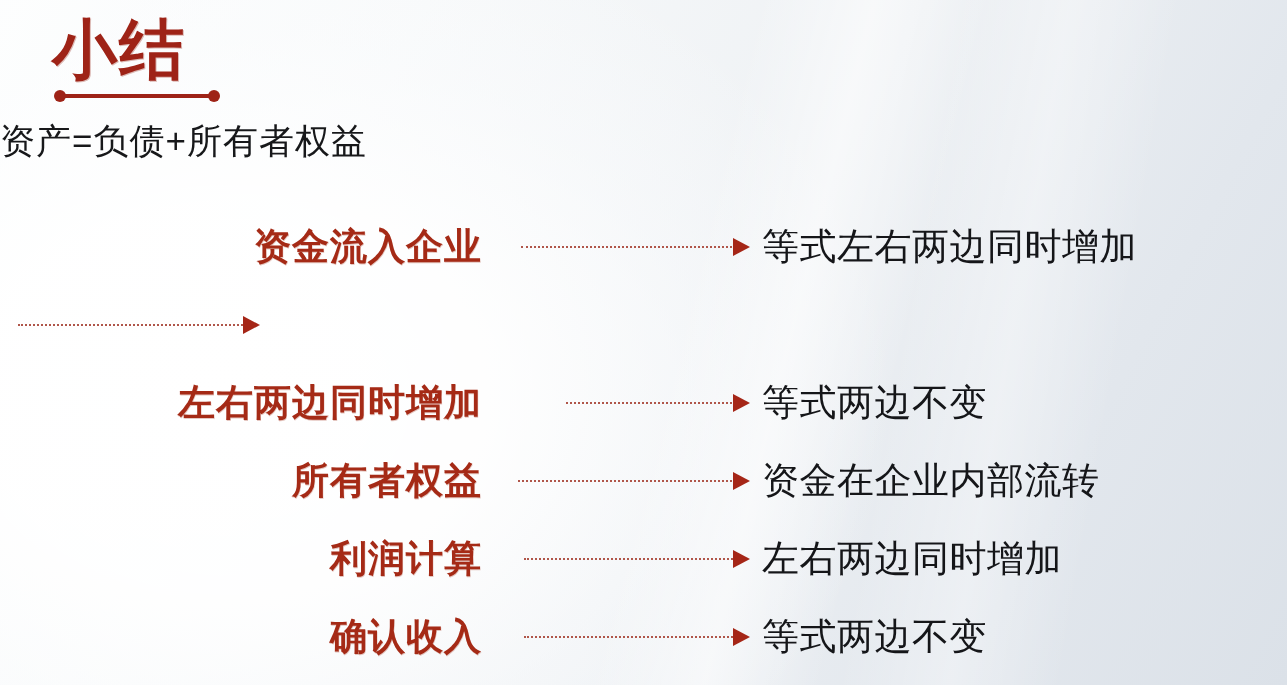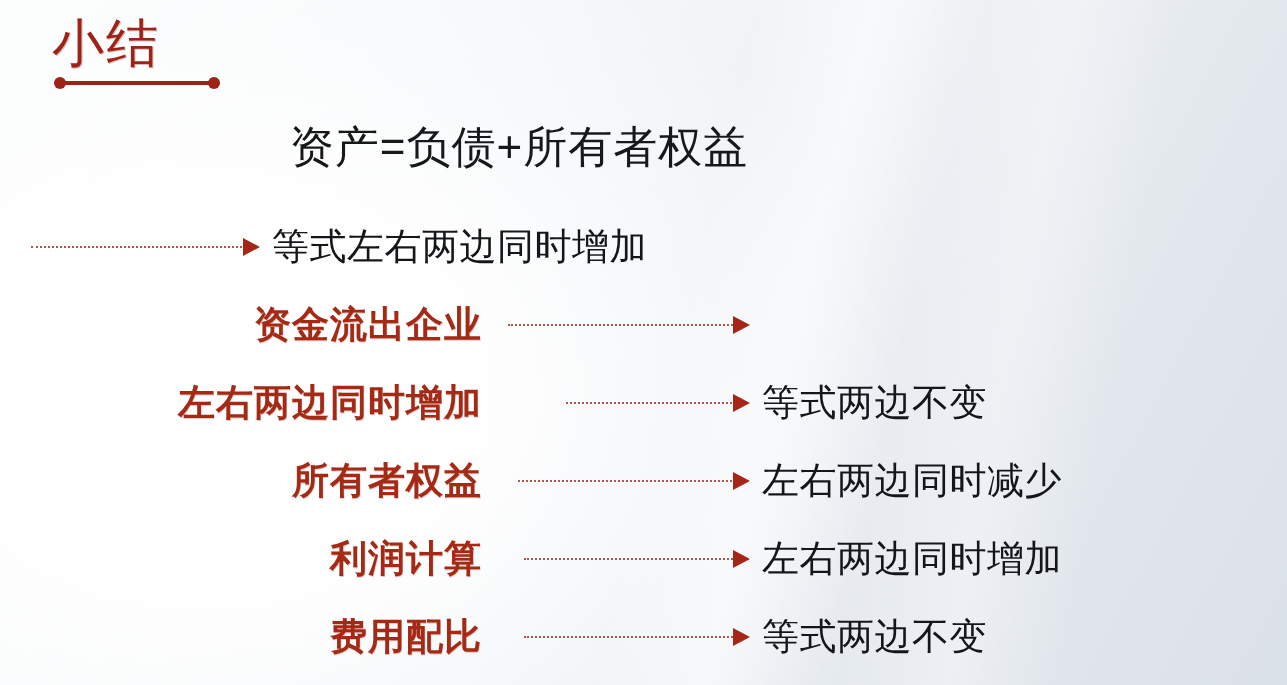--- a/index.html
+++ b/index.html
@@ -42,23 +42,23 @@
     height: 100%;
   }
 
   
   .title-block {
     position: absolute;
     left: 52px;
     top: 16px;
   }
   .title-text {
-    font-size: 52px;
+    font-size: 65px;
     line-height: 1.05;
-    font-weight: 400;
+    font-weight: 700;
     color: #9e2317;
     letter-spacing: 2px;
     text-shadow: 1px 1px 0 rgba(160,60,45,0.35);
     white-space: nowrap;
   }
   .title-rule {
     position: relative;
     margin-top: 6px;
     margin-left: 2px;
     width: 166px;
@@ -83,22 +83,21 @@
   }
   .title-rule .rule-dot.left  { left: 0; }
   .title-rule .rule-dot.right { right: 0; }
 
   
   .equation {
     position: absolute;
     left: 0;
     top: 118px;
     width: 1038px;
-    text-align: center;
-    font-size: 44px;
+    font-size: 35px;
     font-weight: 400;
     color: #17181a;
     letter-spacing: 1px;
     white-space: nowrap;
   }
 
   
   .rows {
     position: absolute;
     left: 0;
@@ -182,29 +181,29 @@
         <span class="rule-line"></span>
         <span class="rule-dot right"></span>
       </div>
     </div>
 
     <div class="equation">资产=负债+所有者权益</div>
 
     <div class="rows">
 
       <div class="row row-1">
+        <div class="row-left">资金流入企业</div>
         <div class="row-arrow">
           <span class="dots"></span>
           <span class="head"></span>
         </div>
         <div class="row-right">等式左右两边同时增加</div>
       </div>
 
       <div class="row row-2">
-        <div class="row-left">资金流出企业</div>
         <div class="row-arrow">
           <span class="dots"></span>
           <span class="head"></span>
         </div>
       </div>
 
       <div class="row row-3">
         <div class="row-left">左右两边同时增加</div>
         <div class="row-arrow">
           <span class="dots"></span>
@@ -212,34 +211,34 @@
         </div>
         <div class="row-right">等式两边不变</div>
       </div>
 
       <div class="row row-4">
         <div class="row-left">所有者权益</div>
         <div class="row-arrow">
           <span class="dots"></span>
           <span class="head"></span>
         </div>
-        <div class="row-right">左右两边同时减少</div>
+        <div class="row-right">资金在企业内部流转</div>
       </div>
 
       <div class="row row-5">
         <div class="row-left">利润计算</div>
         <div class="row-arrow">
           <span class="dots"></span>
           <span class="head"></span>
         </div>
         <div class="row-right">左右两边同时增加</div>
       </div>
 
       <div class="row row-6">
-        <div class="row-left">费用配比</div>
+        <div class="row-left">确认收入</div>
         <div class="row-arrow">
           <span class="dots"></span>
           <span class="head"></span>
         </div>
         <div class="row-right">等式两边不变</div>
       </div>
 
     </div>
   </div>
 </div>

